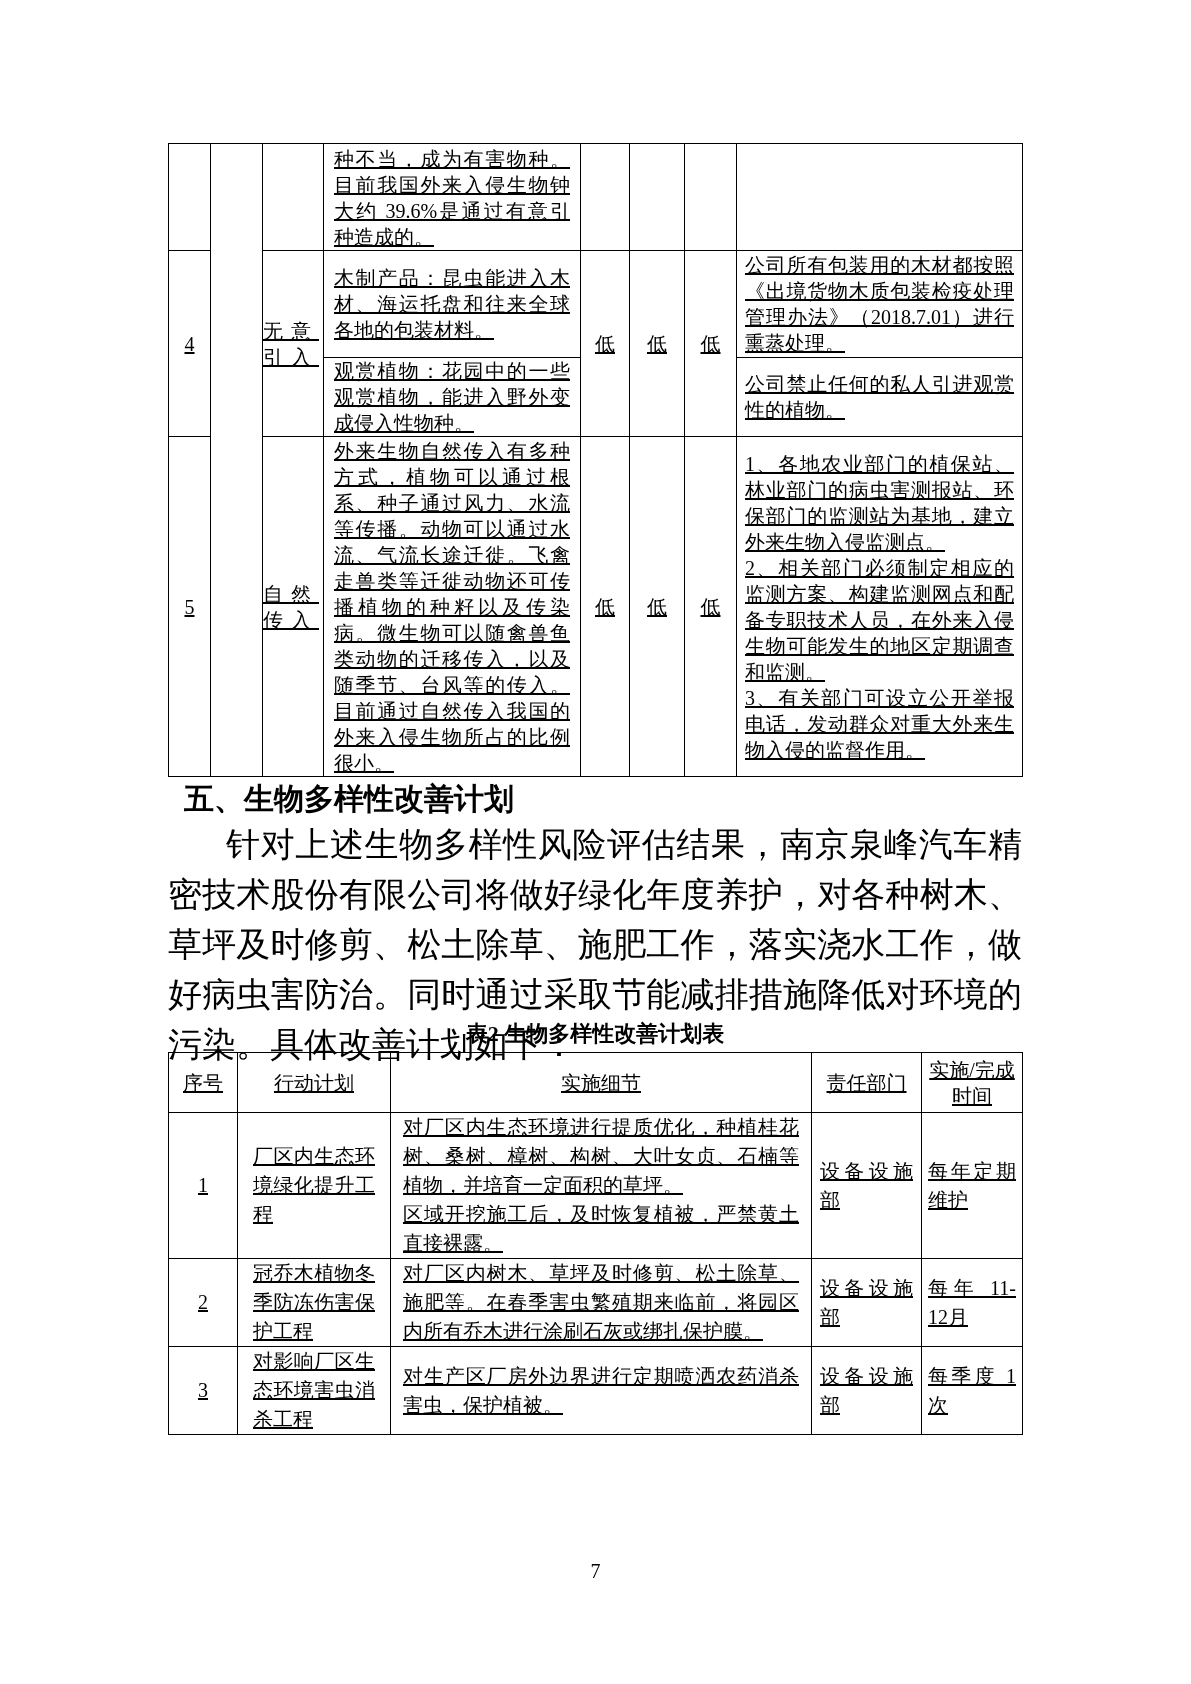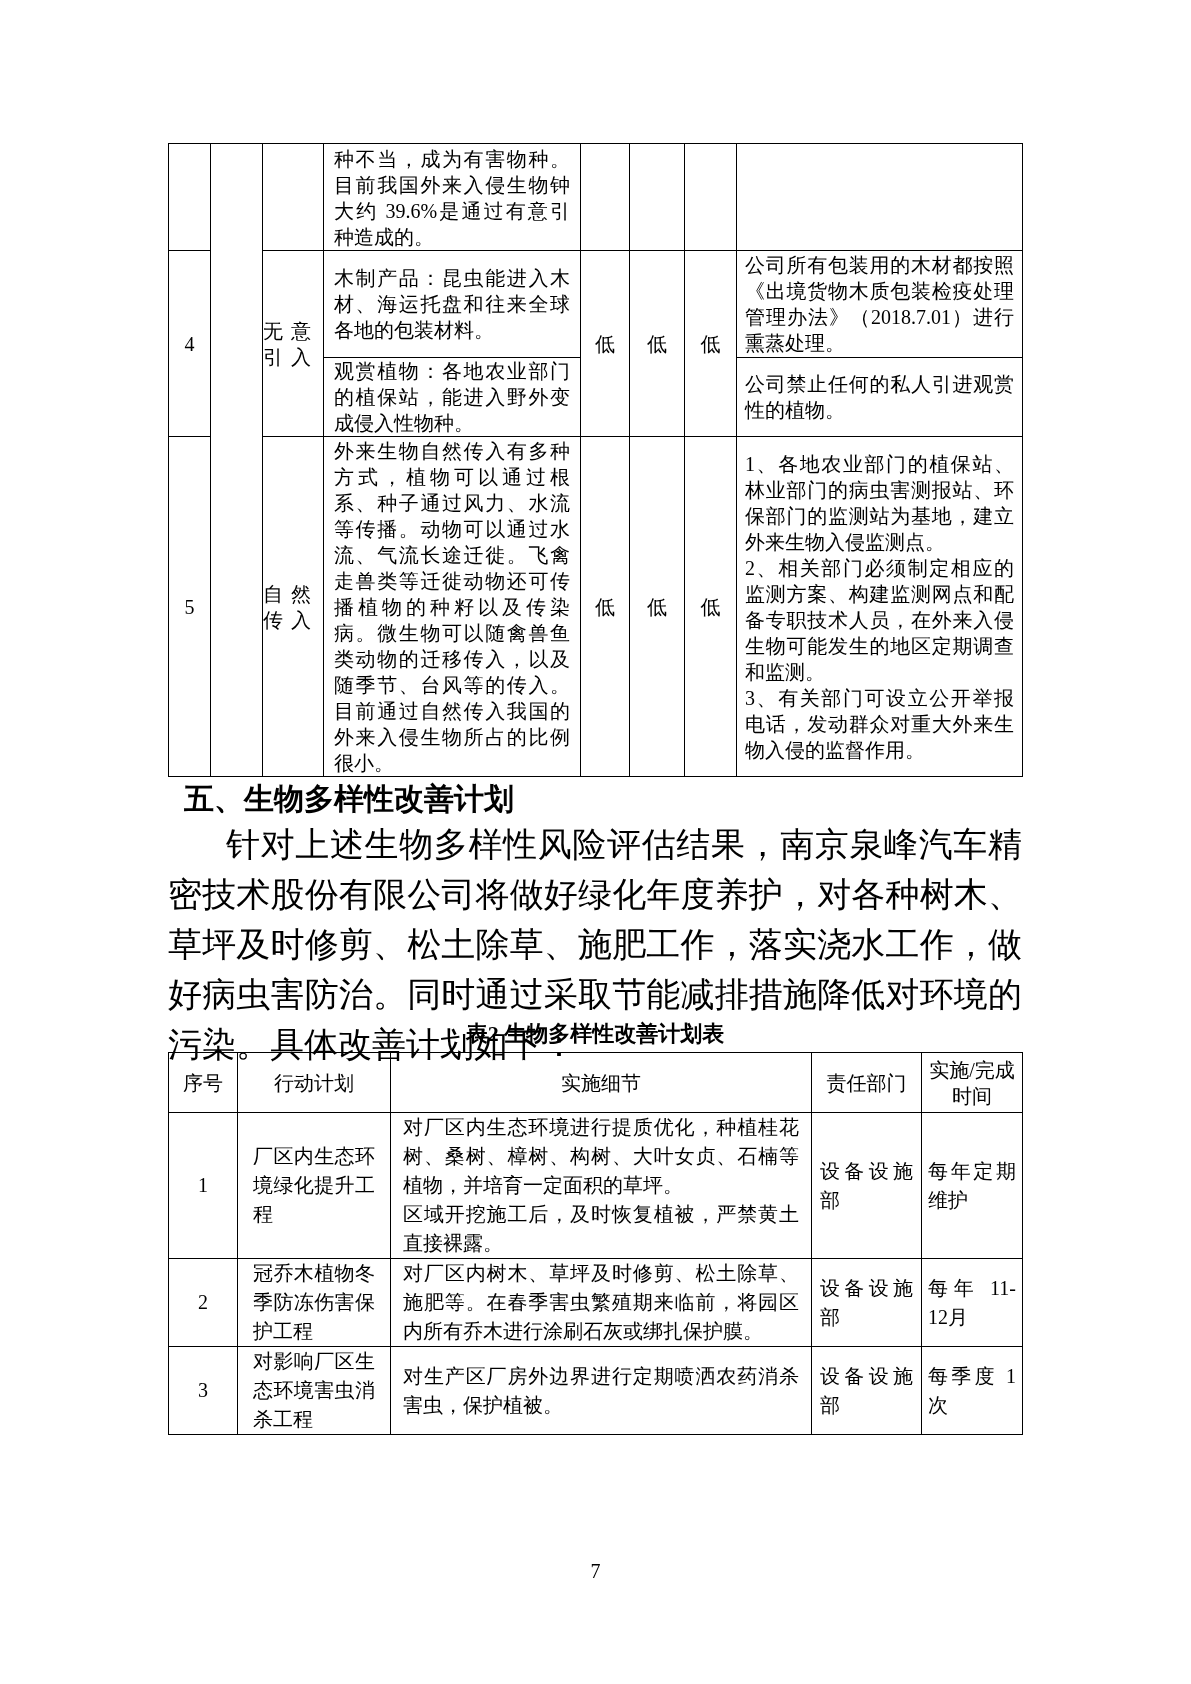--- a/index.html
+++ b/index.html
@@ -5,21 +5,21 @@
   html,body { margin:0; padding:0; background:#888; }
   .page {
     position:relative; width:1191px; height:1684px; margin:0 auto;
     background:#ffffff; color:#000;
     font-family:"Liberation Serif","DejaVu Serif",serif;
   }
   
   table { border-collapse:collapse; table-layout:fixed; }
   td, th { border:1.5px solid #000; padding:0; font-weight:normal;
            font-size:20px; line-height:26px; vertical-align:middle;
-           overflow:hidden; }
+           overflow:hidden;text-decoration:underline; }
   .t1 { position:absolute; left:168px; top:143px; width:854px; }
   .t2 { position:absolute; left:168px; top:1052px; width:854px; }
   .c-center { text-align:center; }
   .c-num { text-align:center; font-size:20px; }
   .c-cat { text-align:left; letter-spacing:8px; }
   .c-desc { padding:0 10px; text-align:justify; text-justify:inter-ideograph; }
   .c-desc-top { vertical-align:top; padding-top:2px; }
   .c-meas { padding:0 8px; text-align:justify; text-justify:inter-ideograph;margin-left:20px; }
   .pre { white-space:pre-wrap; }
   .t2 td { line-height:29px; }
@@ -77,21 +77,21 @@
     <tr style="height:107px">
       <td rowspan="2" class="c-num">4</td>
       <td rowspan="2" class="c-cat">无意引入</td>
       <td class="c-desc">木制产品：昆虫能进入木材、海运托盘和往来全球各地的包装材料。</td>
       <td rowspan="2" class="c-center">低</td>
       <td rowspan="2" class="c-center">低</td>
       <td rowspan="2" class="c-center">低</td>
       <td class="c-meas">公司所有包装用的木材都按照《出境货物木质包装检疫处理管理办法》（2018.7.01）进行熏蒸处理。</td>
     </tr>
     <tr style="height:77px">
-      <td class="c-desc">观赏植物：各地农业部门的植保站，能进入野外变成侵入性物种。</td>
+      <td class="c-desc">观赏植物：花园中的一些观赏植物，能进入野外变成侵入性物种。</td>
       <td class="c-meas">公司禁止任何的私人引进观赏性的植物。</td>
     </tr>
     <tr style="height:340px">
       <td class="c-num">5</td>
       <td class="c-cat">自然传入</td>
       <td class="c-desc">外来生物自然传入有多种方式，植物可以通过根系、种子通过风力、水流等传播。动物可以通过水流、气流长途迁徙。飞禽走兽类等迁徙动物还可传播植物的种籽以及传染病。微生物可以随禽兽鱼类动物的迁移传入，以及随季节、台风等的传入。目前通过自然传入我国的外来入侵生物所占的比例很小。</td>
       <td class="c-center">低</td>
       <td class="c-center">低</td>
       <td class="c-center">低</td>
       <td class="c-meas pre">1、各地农业部门的植保站、林业部门的病虫害测报站、环保部门的监测站为基地，建立外来生物入侵监测点。

